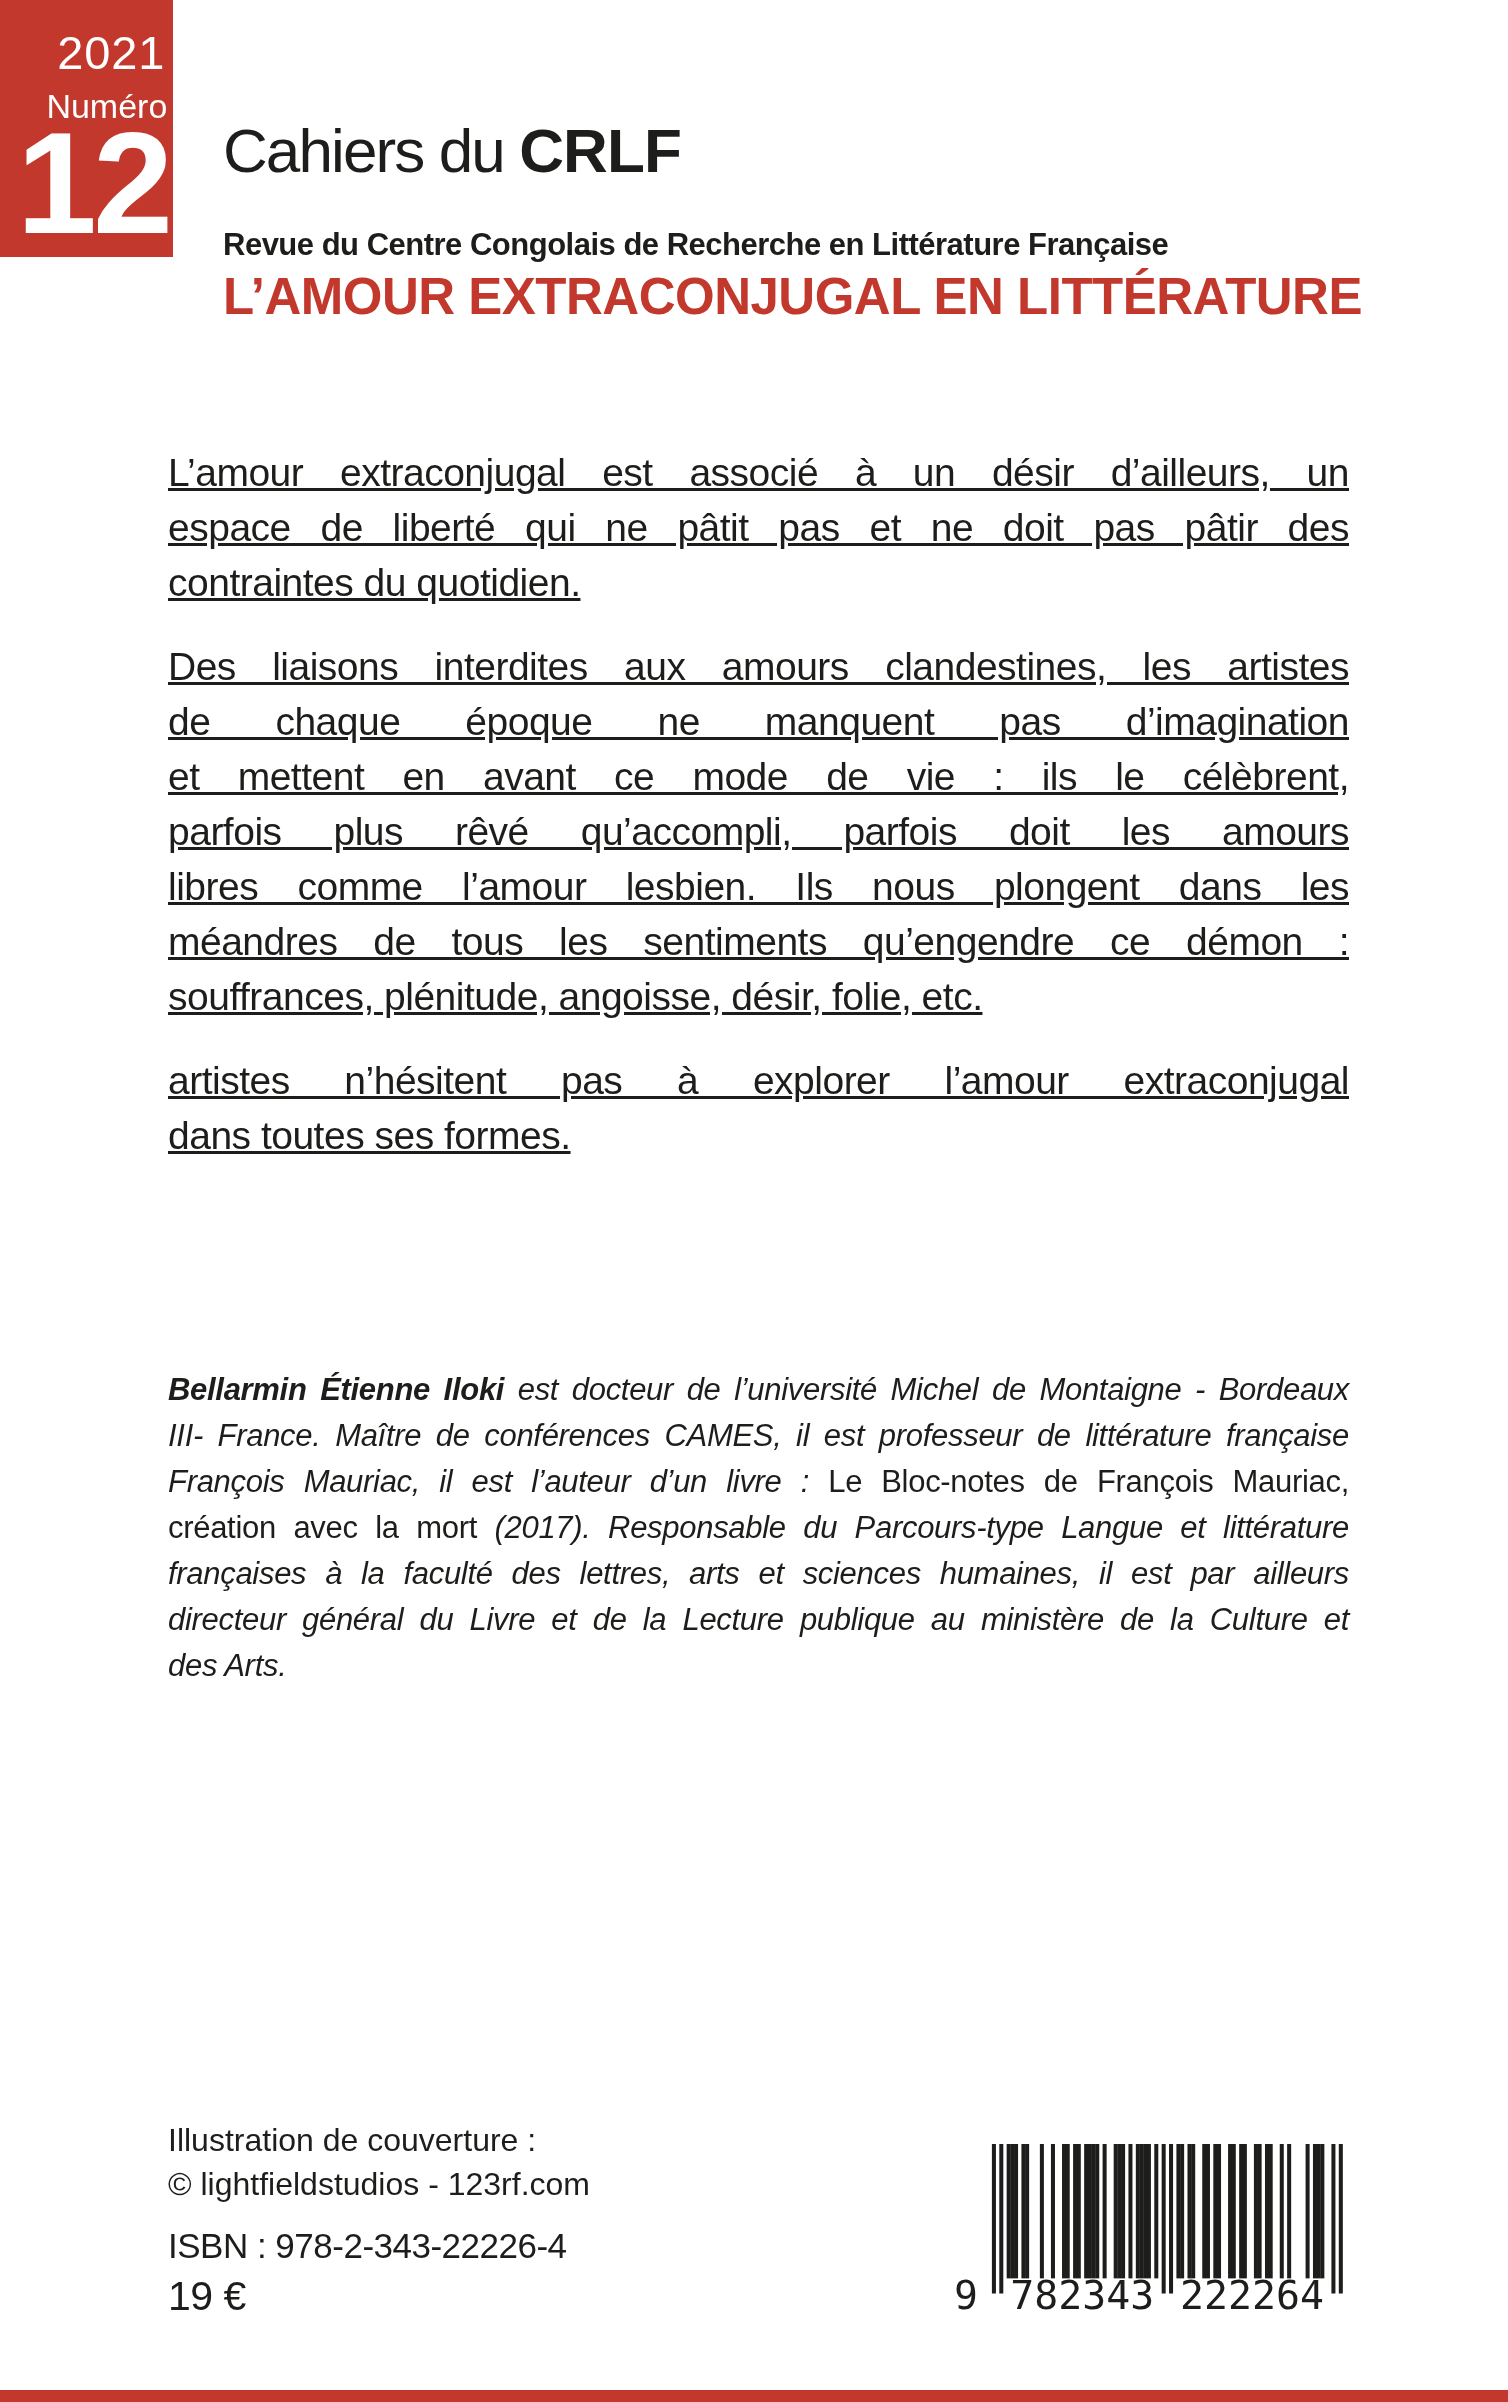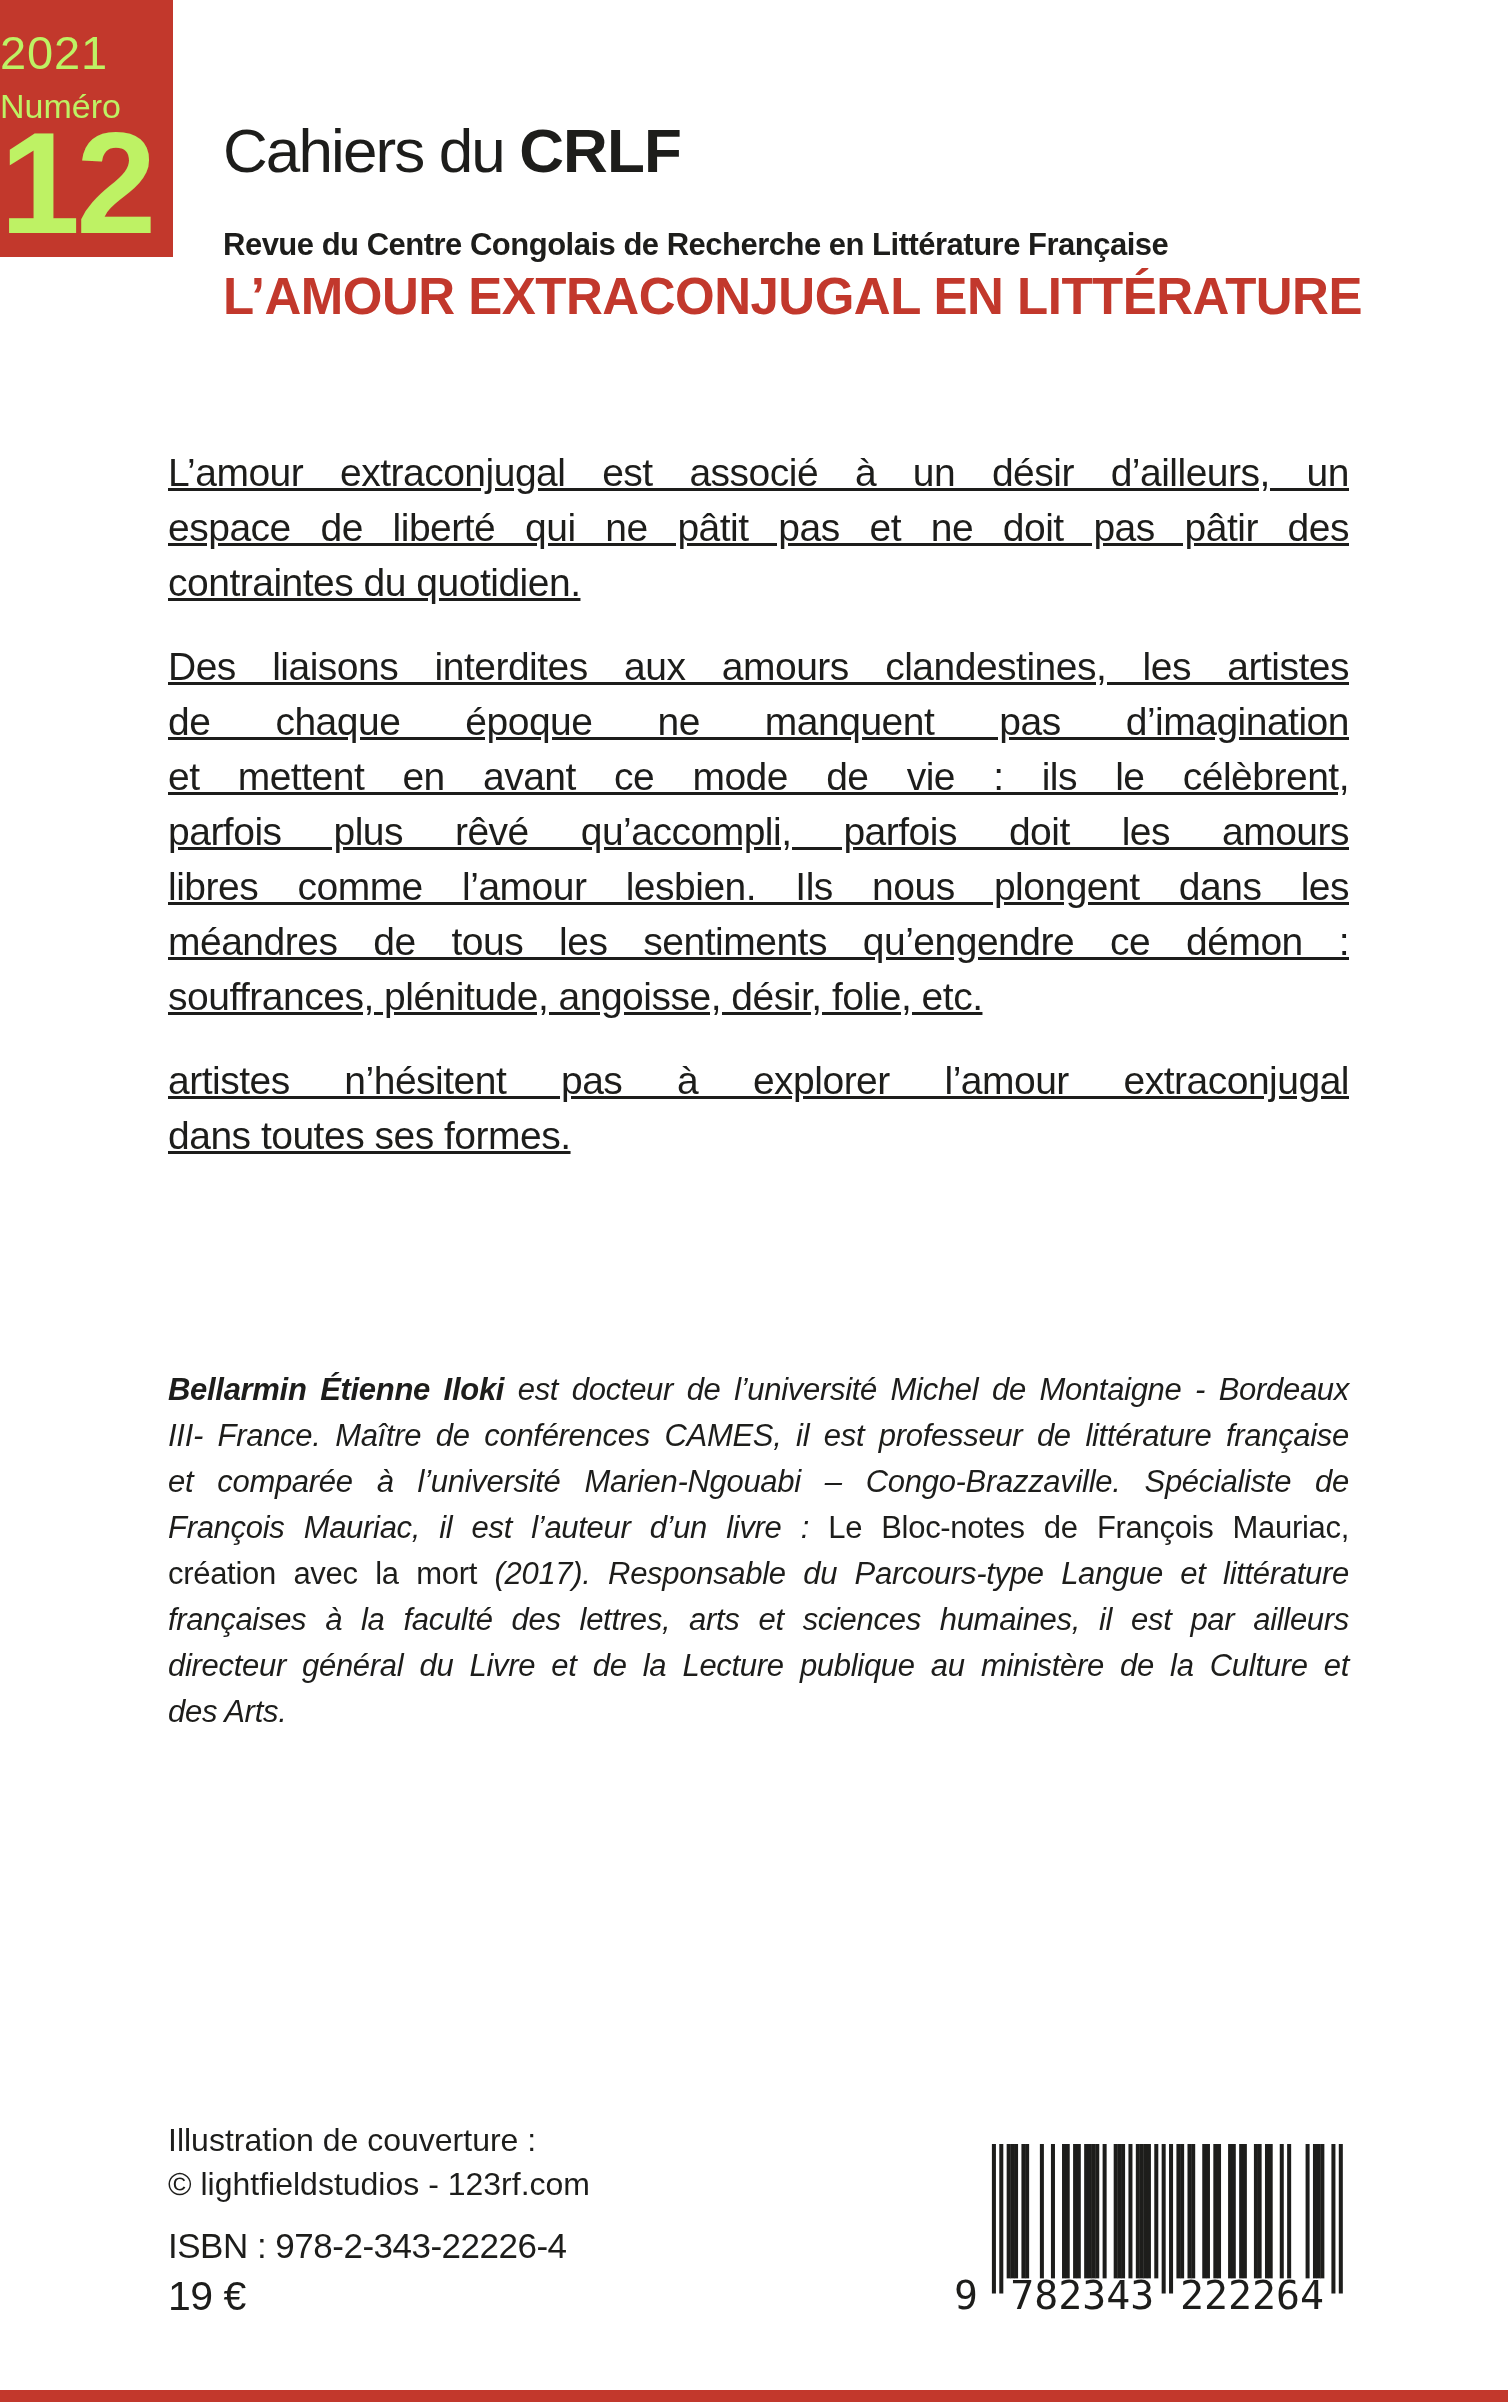--- a/index.html
+++ b/index.html
@@ -12,22 +12,22 @@
     color: #1d1d1b;
     overflow: hidden;
   }
 
   
   .badge {
     position: absolute;
     left: 0; top: 0;
     width: 173px; height: 257px;
     background: var(--accent, #c2382c);
-    color: #bef264;
-    text-align: left;
+    color: #ffffff;
+    text-align: right;
     overflow: hidden;
   }
   .badge-year   { position: absolute; left: 0; right: 7.6px; top: 24.6px;  font-size: 47px; font-weight: 400; letter-spacing: 0.9px; }
   .badge-label  { position: absolute; left: 0; right: 5.7px; top: 87px;  font-size: 34px; font-weight: 400; }
   .badge-number { position: absolute; left: 0; right: 3.8px; top: 112px; font-size: 144px; font-weight: 700; line-height: 1; letter-spacing: -3.8px; }
 
   
   .header { position: absolute; left: 223px; top: 0; right: 85px; }
   .journal-title { position: absolute; left: 0; top: 115px; margin: 0; font-size: 62px; font-weight: 400; letter-spacing: -1.9px; white-space: nowrap; }
   .journal-title .tbold { font-weight: 800; letter-spacing: -0.9px; }
@@ -101,21 +101,20 @@
       </div>
       <div class="para">
         <div class="tline">artistes n’hésitent pas à explorer l’amour extraconjugal</div>
         <div class="tline lastline">dans toutes ses formes.</div>
       </div>
     </section>
 
   <section class="bio" id="bio">
       <div class="tline"><span class="seg-bold">Bellarmin Étienne Iloki</span><span> est docteur de l’université Michel de Montaigne - Bordeaux</span></div>
       <div class="tline"><span>III- France. Maître de conférences CAMES, il est professeur de littérature française</span></div>
-      <div class="tline"><span>et comparée à l’université Marien-Ngouabi – Congo-Brazzaville. Spécialiste de</span></div>
       <div class="tline"><span>François Mauriac, il est l’auteur d’un livre : </span><span class="seg-roman">Le Bloc-notes de François Mauriac,</span></div>
       <div class="tline"><span class="seg-roman">création avec la mort</span><span> (2017). Responsable du Parcours-type Langue et littérature</span></div>
       <div class="tline"><span>françaises à la faculté des lettres, arts et sciences humaines, il est par ailleurs</span></div>
       <div class="tline"><span>directeur général du Livre et de la Lecture publique au ministère de la Culture et</span></div>
       <div class="tline lastline"><span>des Arts.</span></div>
     </section>
 
   <div class="illustration-credit">
     <div>Illustration de couverture :</div>
     <div>© lightfieldstudios - 123rf.com</div>

